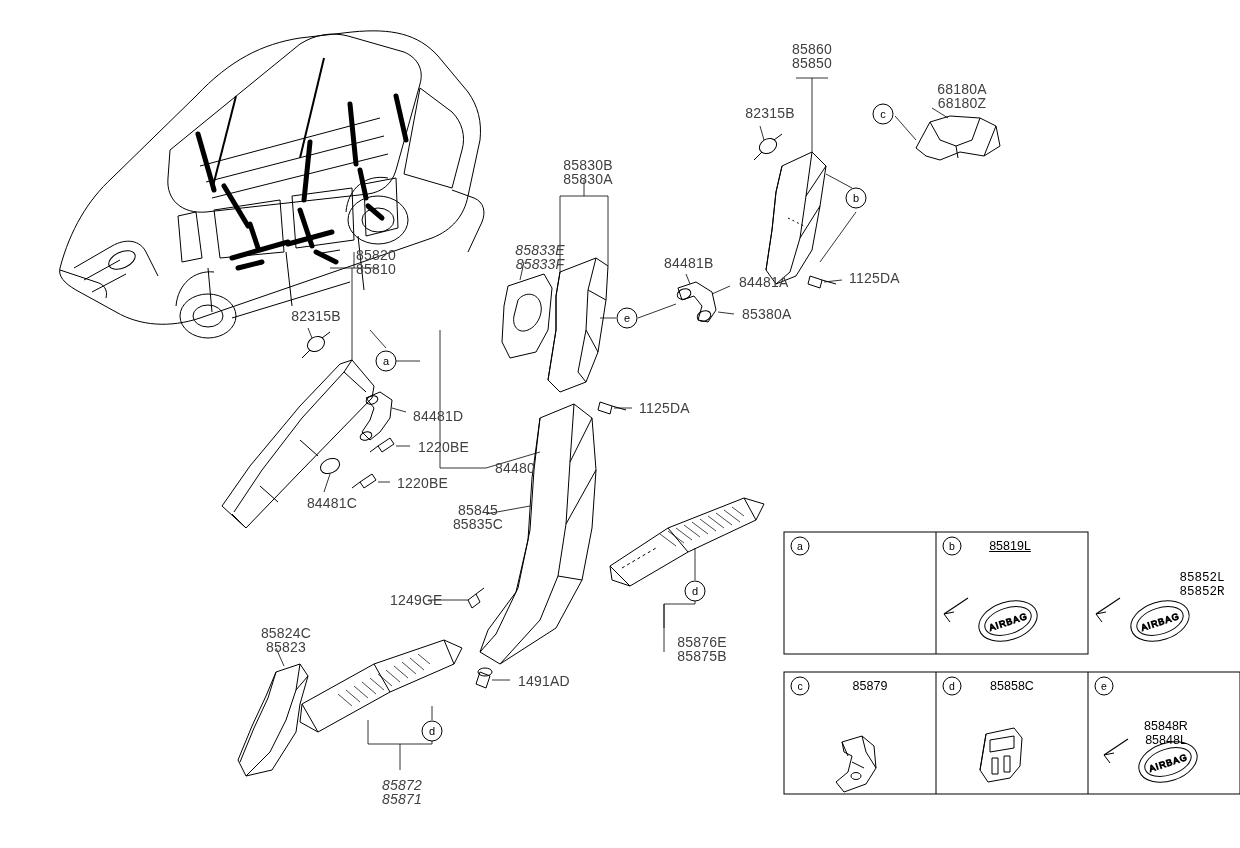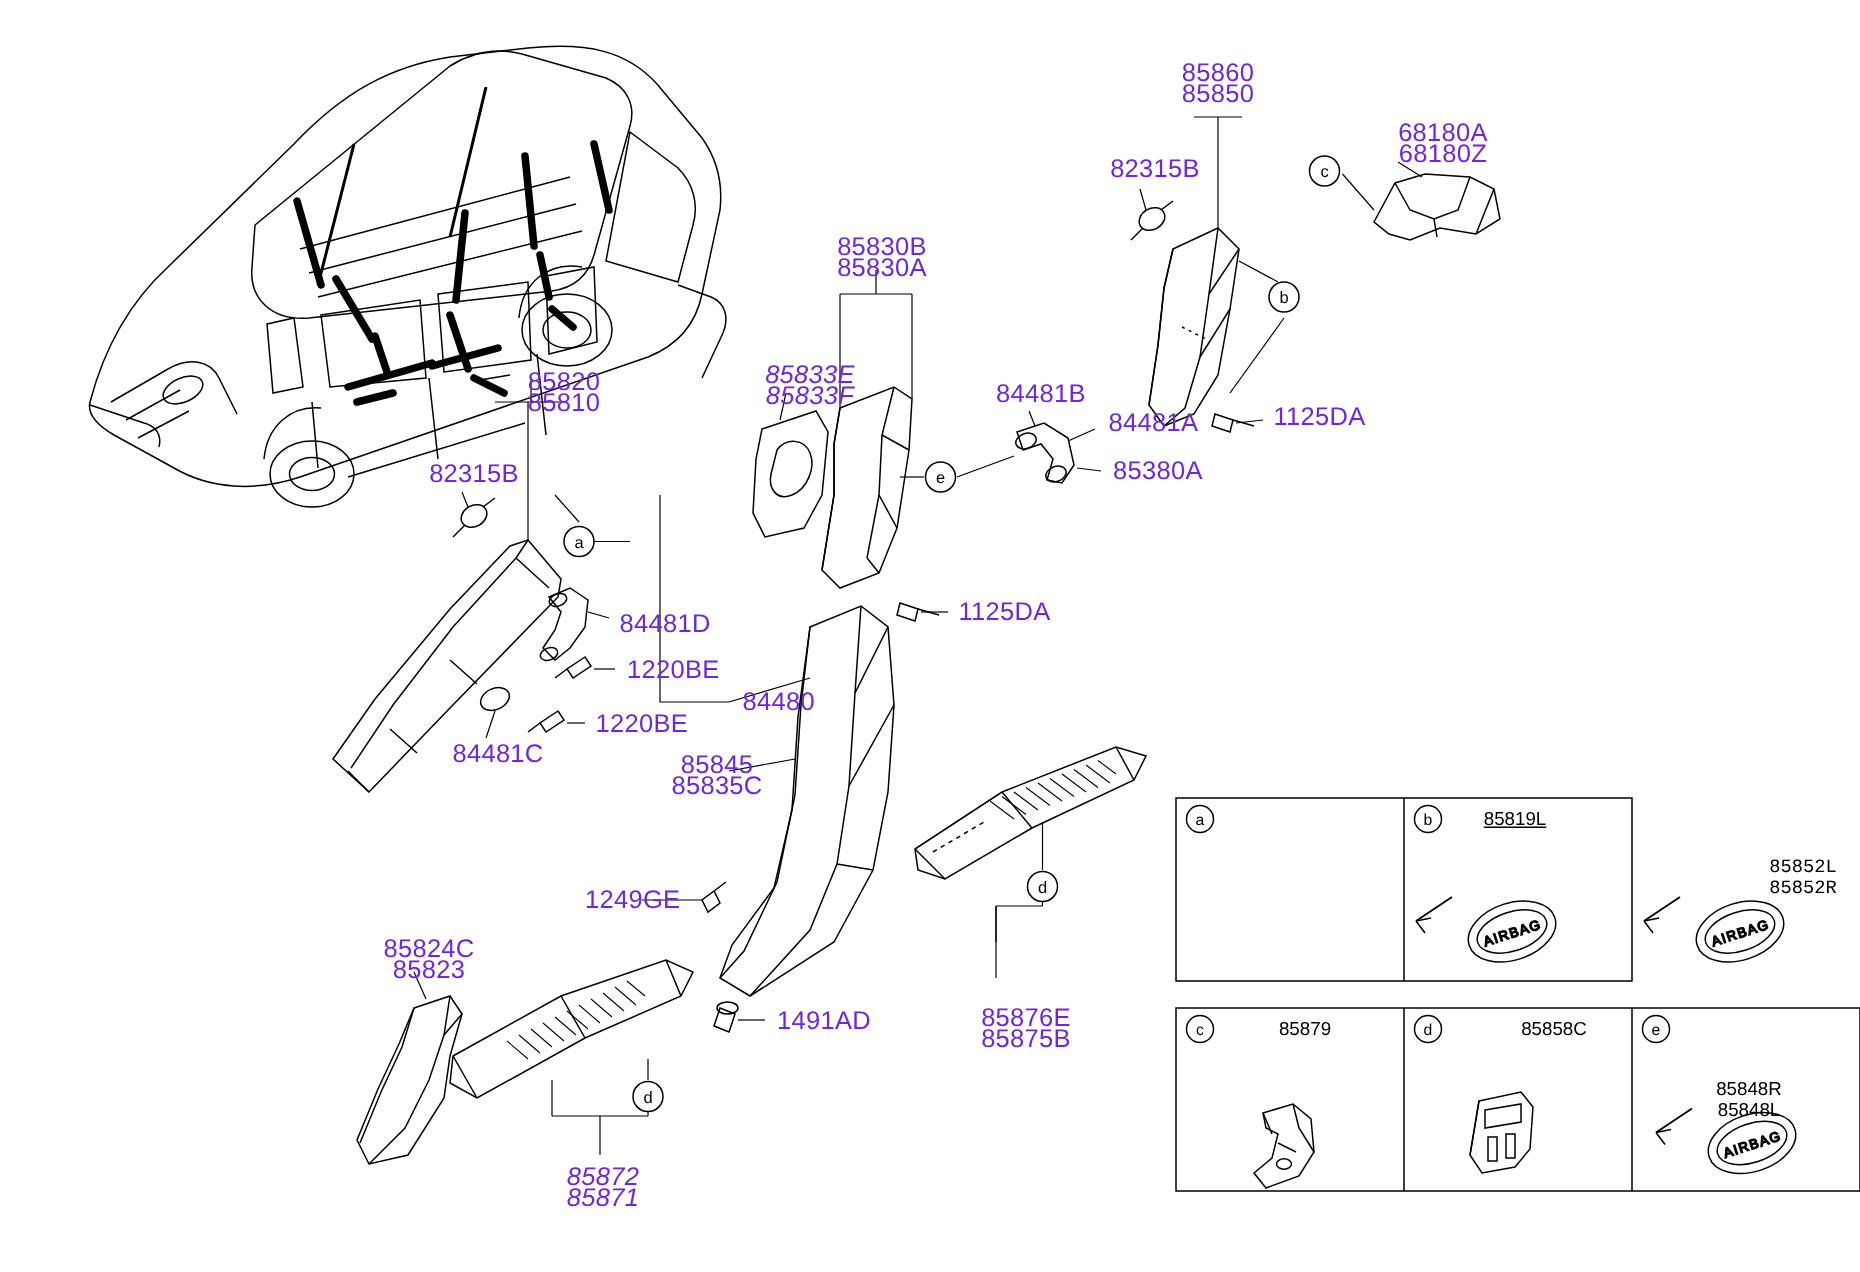--- a/index.html
+++ b/index.html
@@ -1,19 +1,19 @@
 <!DOCTYPE html>
 <html><head>
 <meta charset="utf-8">
 <style>
   html,body{margin:0;padding:0;background:#ffffff;}
   body{width:1240px;height:848px;position:relative;overflow:hidden;
        font-family:"Liberation Sans", sans-serif;color:#000;}
   .diagram{position:absolute;left:0;top:0;width:1240px;height:848px;}
-  .lbl{position:absolute;font-size:17px;line-height:14px;color:#6d28d9;white-space:pre;letter-spacing:0.2px;}
+  .lbl{position:absolute;font-size:14px;line-height:14px;color:#404040;white-space:pre;letter-spacing:0.2px;}
   .lbl.c{text-align:center;transform:translateX(-50%);}
   .legend-cell-label{position:absolute;font-size:12.5px;line-height:14px;text-align:center;transform:translateX(-50%);}
   svg{display:block;}
   .ln{fill:none;stroke:#000;stroke-width:1;}
   .thin{fill:none;stroke:#000;stroke-width:0.8;}
   .circ{fill:#fff;stroke:#000;stroke-width:1;}
   .hatch{fill:none;stroke:#000;stroke-width:0.7;}
 </style>
 </head>
 <body>
@@ -436,29 +436,29 @@
 85810</div>
 <div class="lbl c" style="left:316px;top:309px;">82315B</div>
 <div class="lbl" style="left:413px;top:409px;">84481D</div>
 <div class="lbl" style="left:418px;top:440px;">1220BE</div>
 <div class="lbl" style="left:397px;top:476px;">1220BE</div>
 <div class="lbl c" style="left:332px;top:496px;">84481C</div>
 <div class="lbl" style="left:495px;top:461px;">84480</div>
 <div class="lbl c" style="left:478px;top:503px;">85845
 85835C</div>
 <div class="lbl" style="left:390px;top:593px;">1249GE</div>
-<div class="lbl c" style="left:684px;top:635px;margin-top:37px;">85876E
+<div class="lbl c" style="left:702px;top:635px;">85876E
 85875B</div>
 <div class="lbl c" style="left:286px;top:626px;">85824C
 85823</div>
 <div class="lbl" style="left:518px;top:674px;">1491AD</div>
 <div class="lbl c" style="left:402px;top:778px;font-style:italic;">85872
 85871</div>
 
 <div class="legend-cell-label" style="left:1010px;top:539px;text-decoration:underline;">85819L</div>
 <div class="legend-cell-label" style="left:1202px;top:571px;font-family:Liberation Mono, monospace;">85852L
 85852R</div>
 <div class="legend-cell-label" style="left:870px;top:679px;">85879</div>
-<div class="legend-cell-label" style="left:1012px;top:679px;margin-left:24px;">85858C</div>
+<div class="legend-cell-label" style="left:1012px;top:679px;">85858C</div>
 <div class="legend-cell-label" style="left:1166px;top:719px;">85848R
 85848L</div>
 
 </div>
 
 </body></html>

